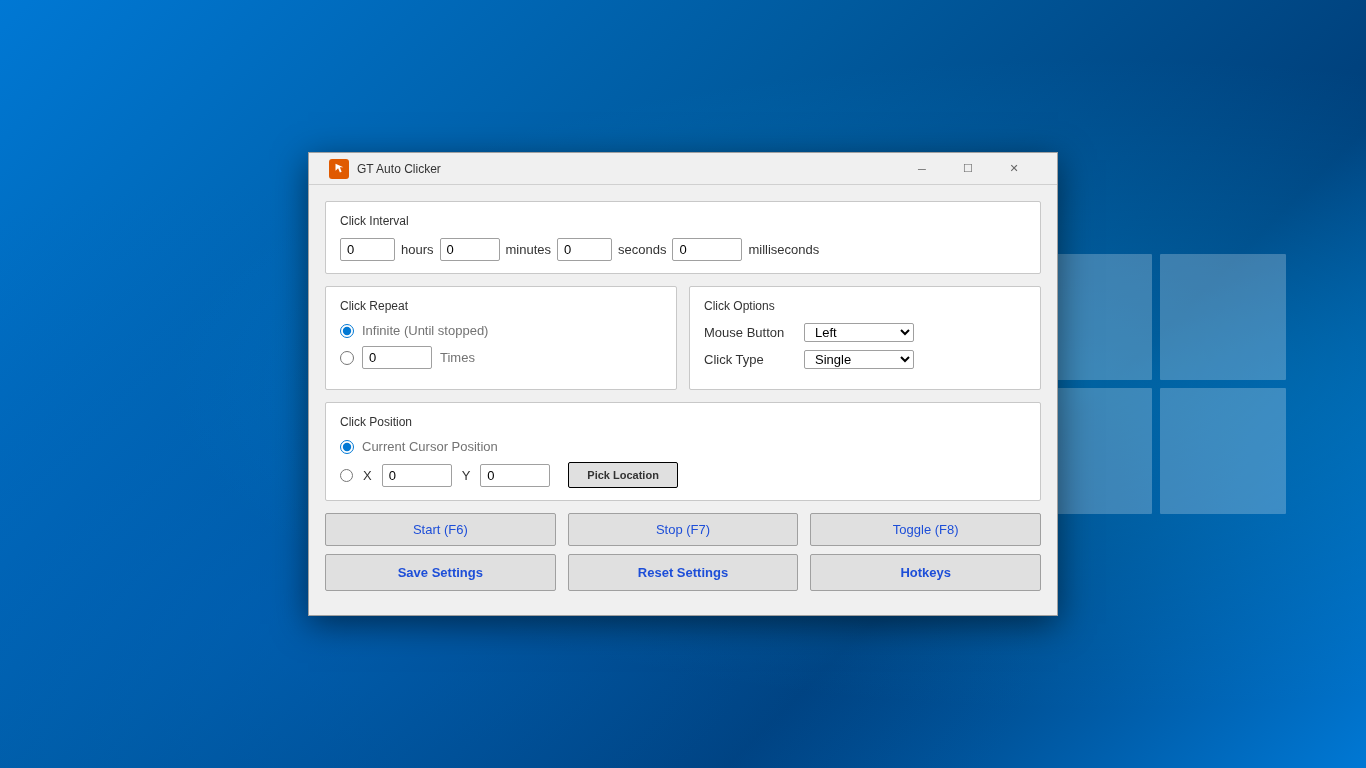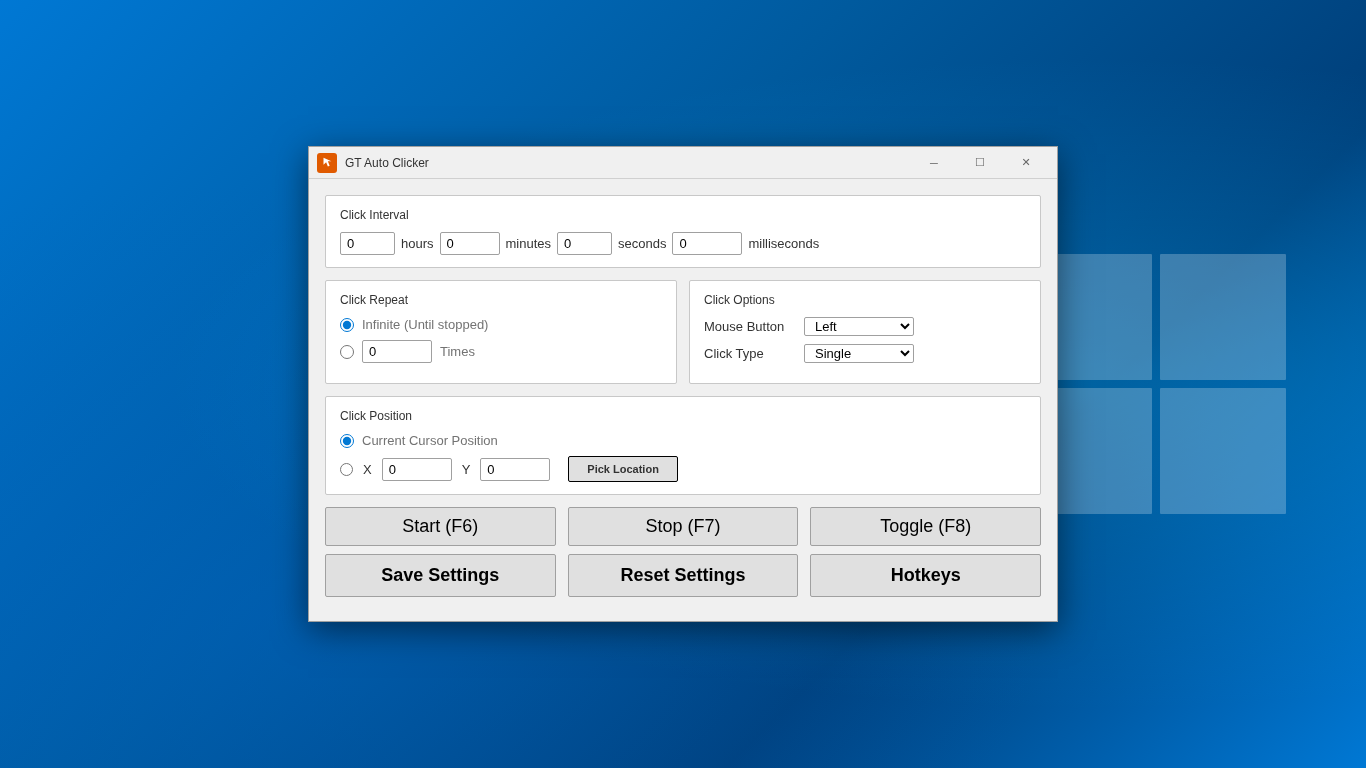--- a/index.html
+++ b/index.html
@@ -61,21 +61,21 @@
       z-index: 10;
     }
 
     
     .title-bar {
       display: flex;
       align-items: center;
       height: 32px;
       background: #f0f0f0;
       border-bottom: 1px solid #d0d0d0;
-      padding: 0 8px;
+      padding: 0 20px;
       user-select: none;
     }
 
     .title-bar-icon {
       width: 20px;
       height: 20px;
       background: #e05a00;
       border-radius: 3px;
       display: flex;
       align-items: center;
@@ -269,26 +269,26 @@
     
     .bottom-buttons {
       display: flex;
       gap: 12px;
       margin-bottom: 8px;
     }
 
     .bottom-btn {
       flex: 1;
       padding: 8px 0;
-      font-size: 18px;
+      font-size: 13px;
       background: #e0e0e0;
       border: 1px solid #a0a0a0;
       border-radius: 2px;
       cursor: pointer;
-      color: #000000;
+      color: #1d4ed8;
       text-align: center;
     }
 
     .bottom-btn.heavy {
       font-weight: 600;
       padding: 10px 13px;
     }
   </style>
 </head>
 <body>

